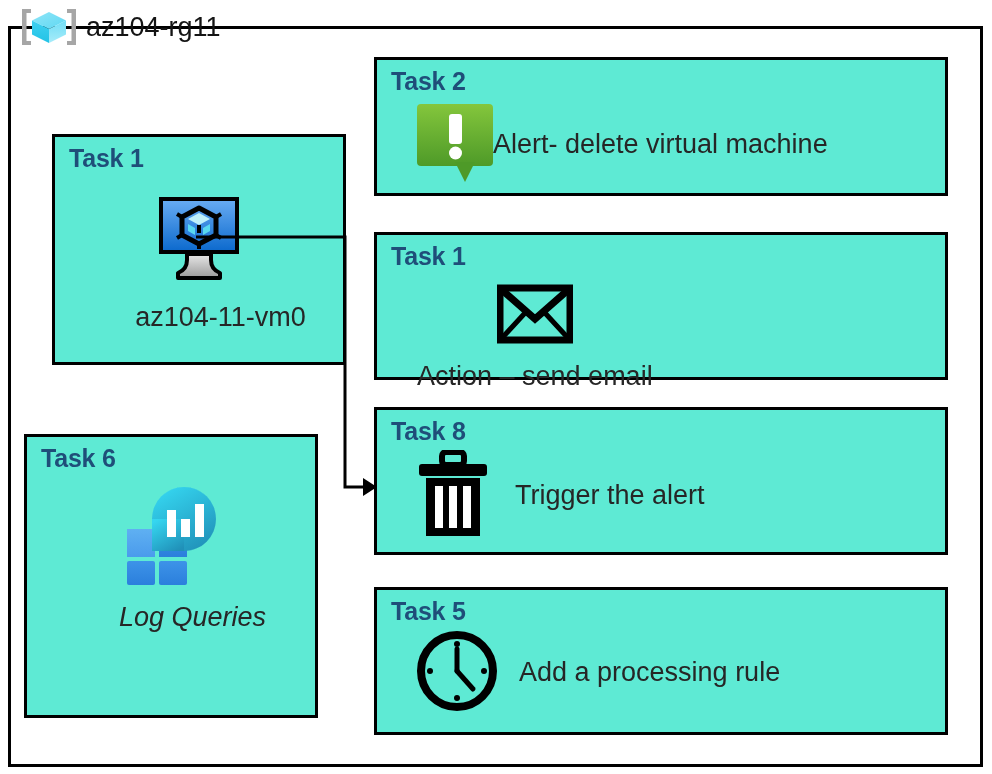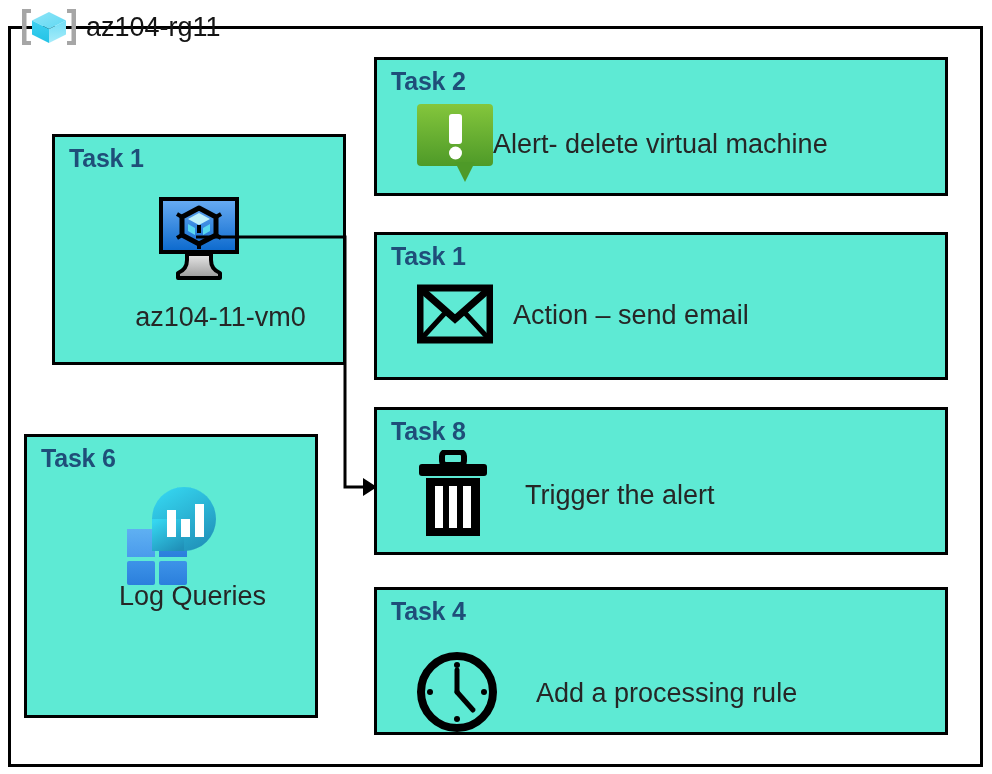--- a/index.html
+++ b/index.html
@@ -178,21 +178,21 @@
         <path d="M65 2 a32 32 0 1 1 -0.001 0 Z M65 2 a32 32 0 0 0 -32 32 v32 h32 a32 32 0 0 0 0 -64 z" fill="url(#lqCircle)"></path>
         <circle cx="65" cy="34" r="32" fill="url(#lqCircle)"></circle>
         <path d="M33 34 h32 v32 h-32 z" fill="url(#lqCircle)"></path>
 
         <rect x="48" y="25" width="9" height="27" fill="#ffffff"></rect>
         <rect x="62" y="34" width="9" height="18" fill="#ffffff"></rect>
         <rect x="76" y="19" width="9" height="33" fill="#ffffff"></rect>
       </svg>
     </span>
   </div>
-  <div class="task-caption" style="top:144px;">Log Queries</div>
+  <div class="task-caption" style="top:165px;font-style:italic;">Log Queries</div>
 </div>
 
 <div id="task2" class="task-box">
   <div class="task-title">Task 2</div>
   <div class="task-body" style="left:40px;top:44px;">
     <span class="icon-wrap">
       <svg width="76" height="78" viewBox="0 0 76 78" xmlns="http://www.w3.org/2000/svg">
         <defs>
           <linearGradient id="alertG" x1="0" y1="0" x2="0" y2="1">
             <stop offset="0" stop-color="#84C63C"></stop>
@@ -204,55 +204,55 @@
         <rect x="32" y="10" width="13" height="30" rx="3" fill="#ffffff"></rect>
         <circle cx="38.5" cy="49" r="6.5" fill="#ffffff"></circle>
       </svg>
     </span>
     <span class="task-text">Alert- delete virtual machine</span>
   </div>
 </div>
 
 <div id="task3" class="task-box">
   <div class="task-title">Task 1</div>
-  <div class="task-body" style="left:40px;top:48px;gap:20px;">
+  <div class="task-body" style="left:40px;top:48px;gap:12px;flex-direction:column;">
     <span class="icon-wrap">
       <svg width="76" height="62" viewBox="0 0 76 62" xmlns="http://www.w3.org/2000/svg">
         <rect x="3" y="5" width="70" height="52" fill="none" stroke="#000000" stroke-width="7"></rect>
         <path d="M5 7 L38 36 L71 7" fill="none" stroke="#000000" stroke-width="7"></path>
         <path d="M5 55 L28 30 M71 55 L48 30" fill="none" stroke="#000000" stroke-width="5"></path>
       </svg>
     </span>
     <span class="task-text">Action – send email</span>
   </div>
 </div>
 
 <div id="task4" class="task-box">
   <div class="task-title">Task 8</div>
-  <div class="task-body" style="left:40px;top:40px;gap:36px;">
+  <div class="task-body" style="left:40px;top:40px;gap:26px;">
     <span class="icon-wrap">
       <svg width="72" height="88" viewBox="0 0 72 88" xmlns="http://www.w3.org/2000/svg">
 
         <rect x="25" y="2" width="22" height="13" rx="4" fill="none" stroke="#000000" stroke-width="6"></rect>
 
         <rect x="2" y="14" width="68" height="12" rx="3" fill="#000000"></rect>
 
         <path d="M9 28 h54 v58 h-54 z" fill="#000000"></path>
         <rect x="18" y="36" width="8" height="42" fill="#ffffff"></rect>
         <rect x="32" y="36" width="8" height="42" fill="#ffffff"></rect>
         <rect x="46" y="36" width="8" height="42" fill="#ffffff"></rect>
       </svg>
     </span>
     <span class="task-text">Trigger the alert</span>
   </div>
 </div>
 
 <div id="task5" class="task-box">
-  <div class="task-title">Task 4</div>
-  <div class="task-body" style="left:38px;top:60px;gap:37px;">
+  <div class="task-title">Task 5</div>
+  <div class="task-body" style="left:38px;top:39px;gap:20px;">
     <span class="icon-wrap">
       <svg width="84" height="84" viewBox="0 0 84 84" xmlns="http://www.w3.org/2000/svg">
         <circle cx="42" cy="42" r="36" fill="none" stroke="#000000" stroke-width="8"></circle>
         <circle cx="42" cy="15" r="3" fill="#000000"></circle>
         <circle cx="69" cy="42" r="3" fill="#000000"></circle>
         <circle cx="42" cy="69" r="3" fill="#000000"></circle>
         <circle cx="15" cy="42" r="3" fill="#000000"></circle>
         <line x1="42" y1="42" x2="42" y2="20" stroke="#000000" stroke-width="5" stroke-linecap="round"></line>
         <line x1="42" y1="42" x2="58" y2="60" stroke="#000000" stroke-width="5" stroke-linecap="round"></line>
       </svg>

